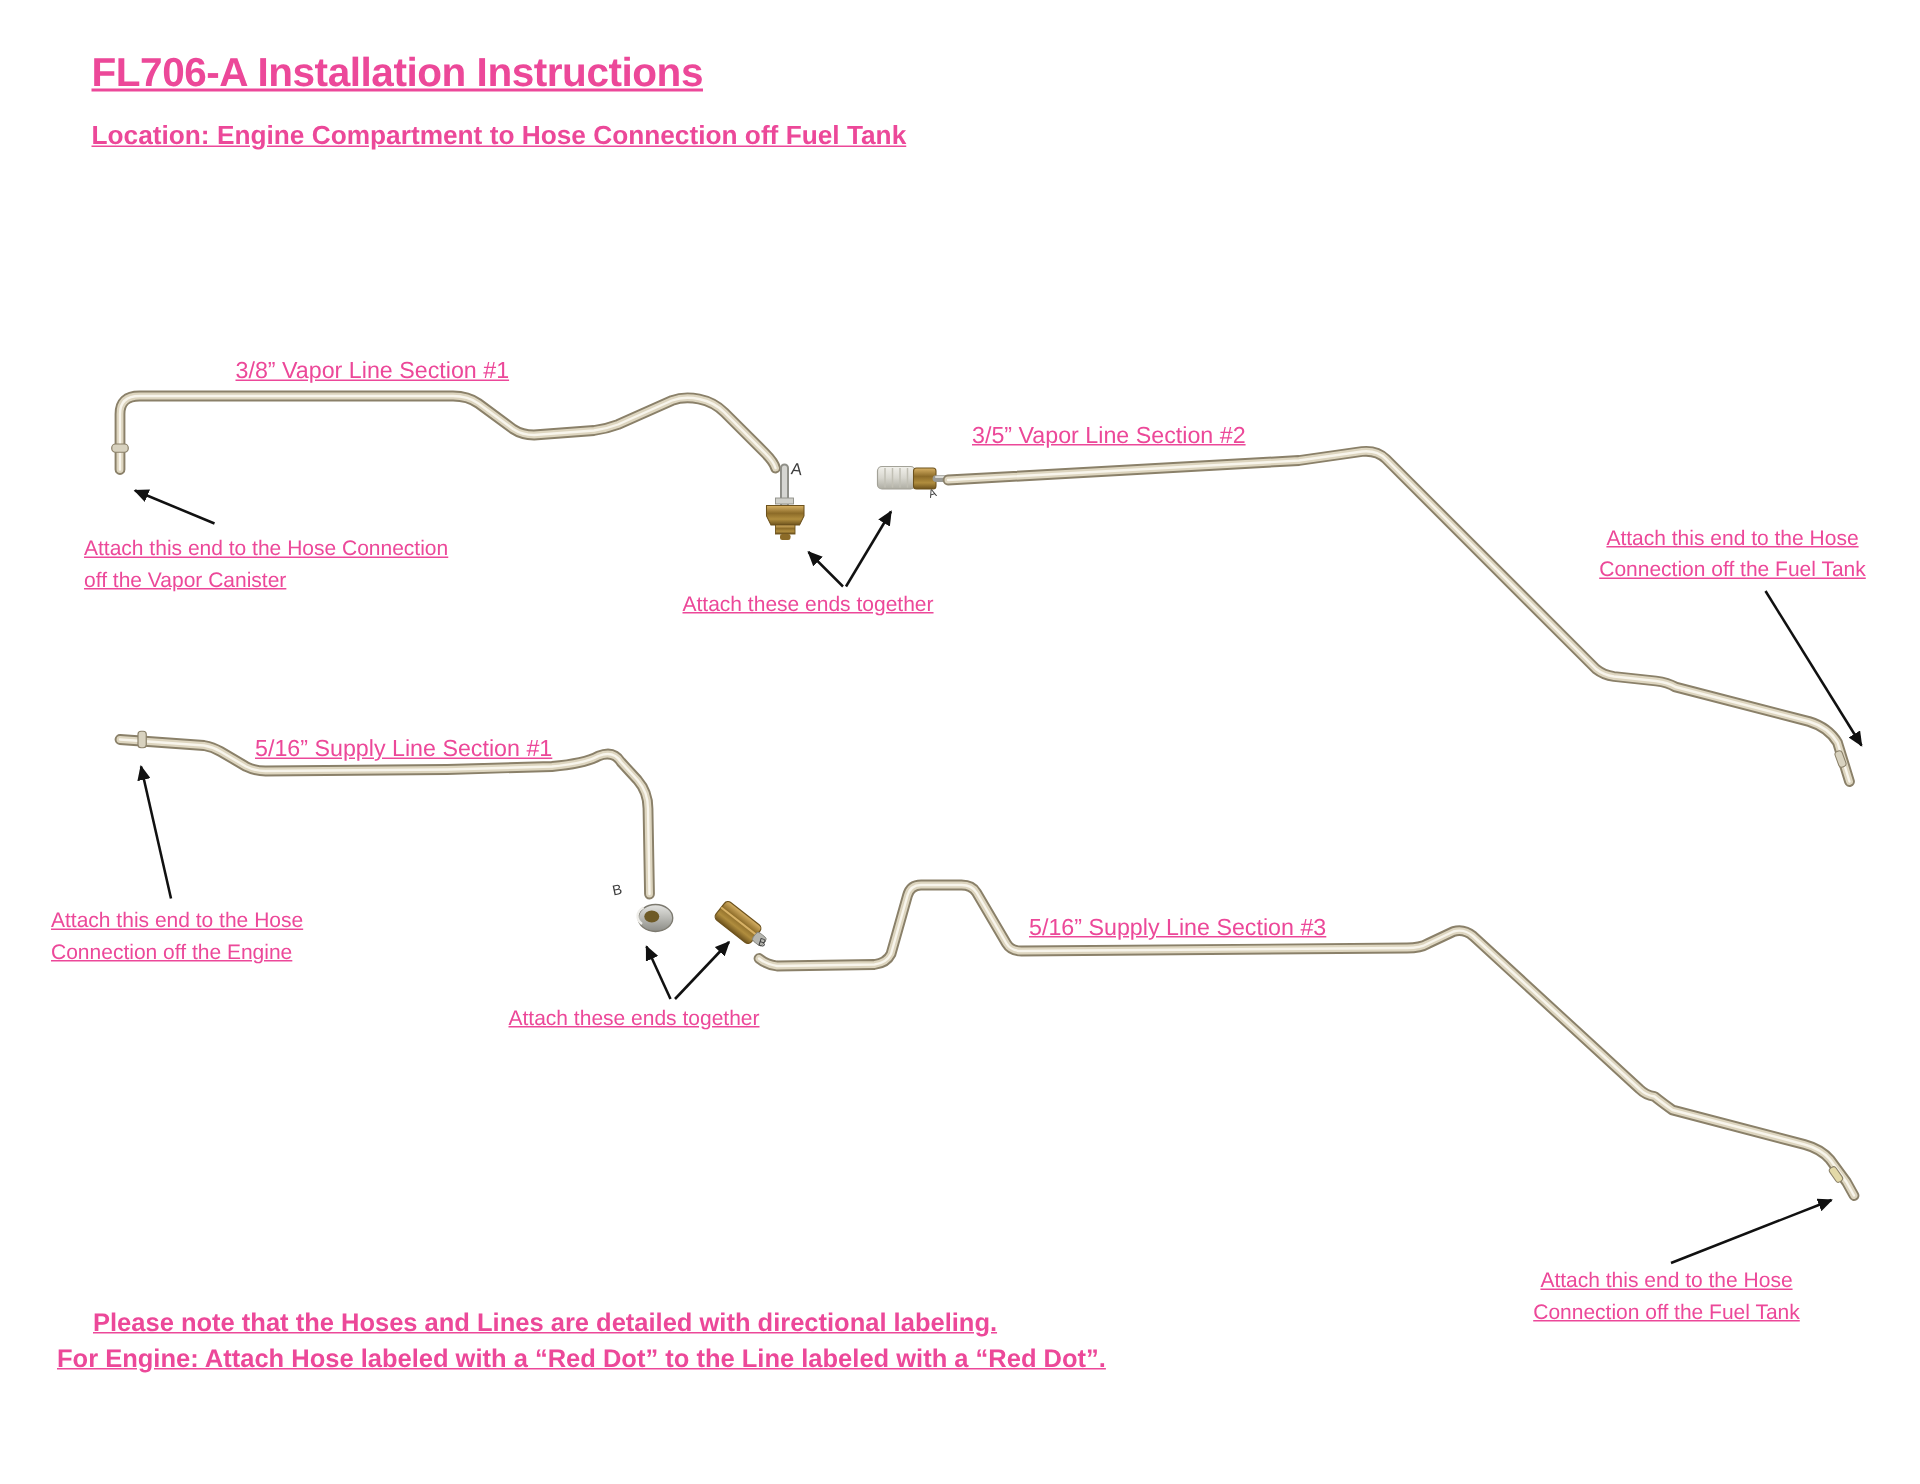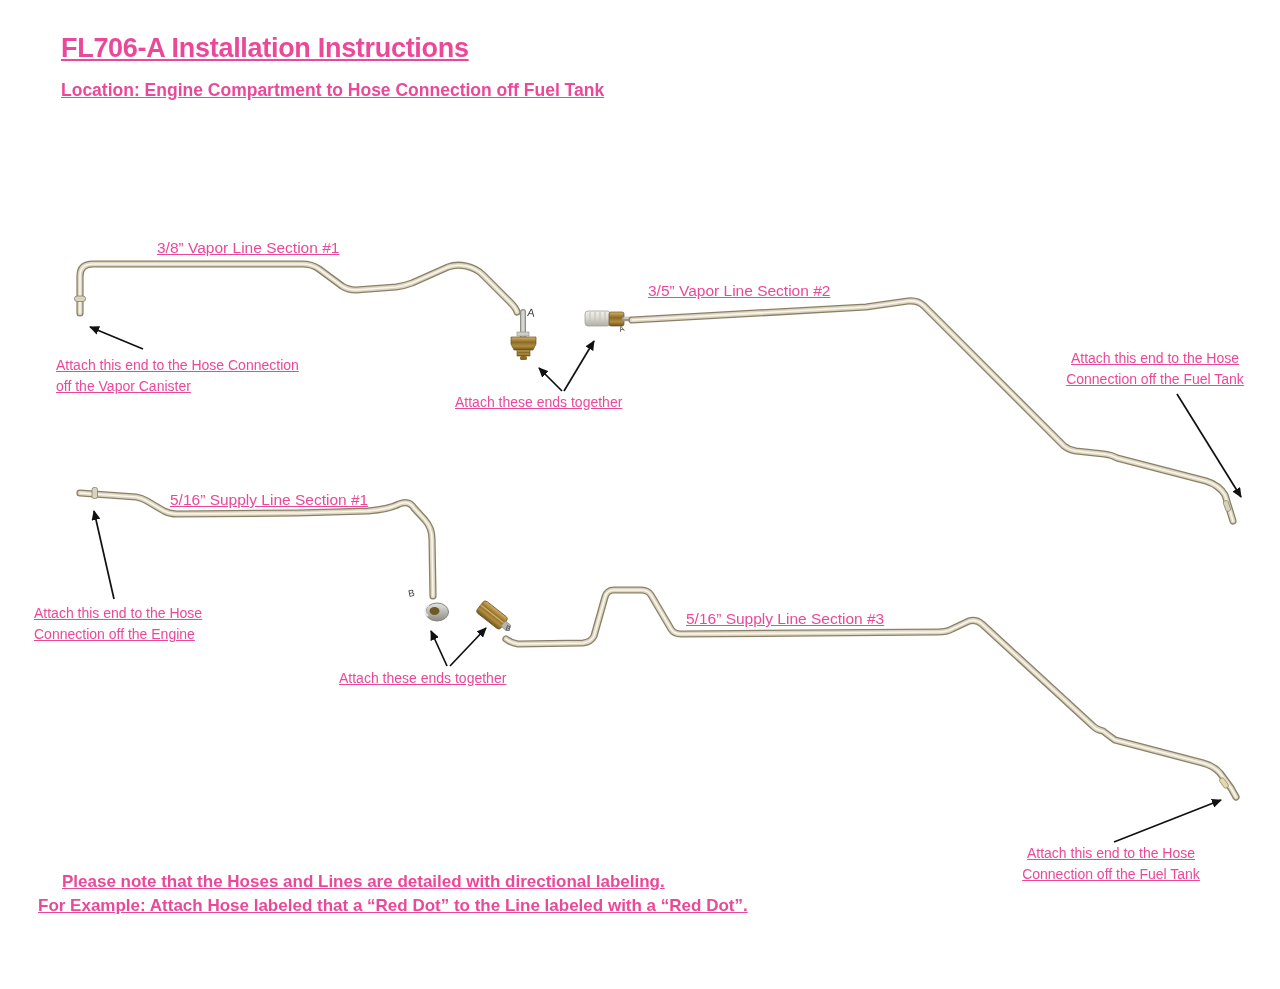--- a/index.html
+++ b/index.html
@@ -144,14 +144,14 @@
   <div class="lbl ann" style="left:455px;top:392px;">Attach these ends together</div>
   <div class="lbl ann center" style="left:1043px;top:348px;width:224px;">Attach this end to the Hose
 Connection off the Fuel Tank</div>
   <div class="lbl ann" style="left:34px;top:603px;">Attach this end to the Hose
 Connection off the Engine</div>
   <div class="lbl ann" style="left:339px;top:668px;">Attach these ends together</div>
   <div class="lbl ann center" style="left:1001px;top:843px;width:220px;">Attach this end to the Hose
 Connection off the Fuel Tank</div>
 
   <div class="lbl footnote" style="left:38px;top:872px;margin-left:24px;">Please note that the Hoses and Lines are detailed with directional labeling.</div>
-  <div class="lbl footnote" style="left:38px;top:896px;">For Example: Attach Hose labeled that a “Red Dot” to the Line labeled with a “Red Dot”.</div>
+  <div class="lbl footnote" style="left:38px;top:896px;">For Engine: Attach Hose labeled with a “Red Dot” to the Line labeled with a “Red Dot”.</div>
 </div>
 
 </body></html>

